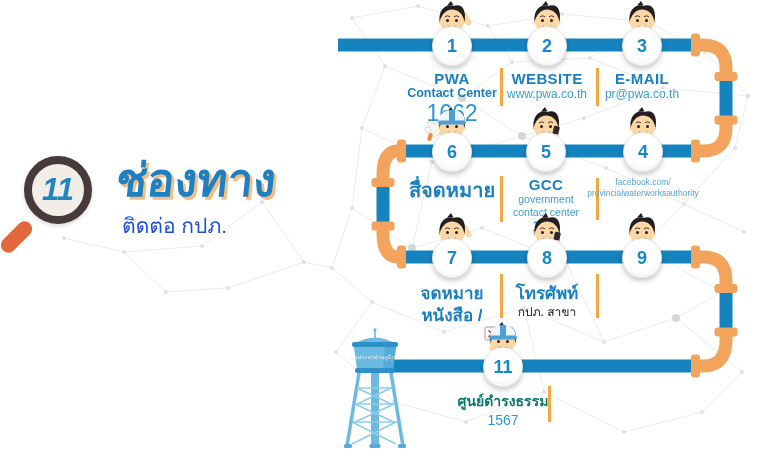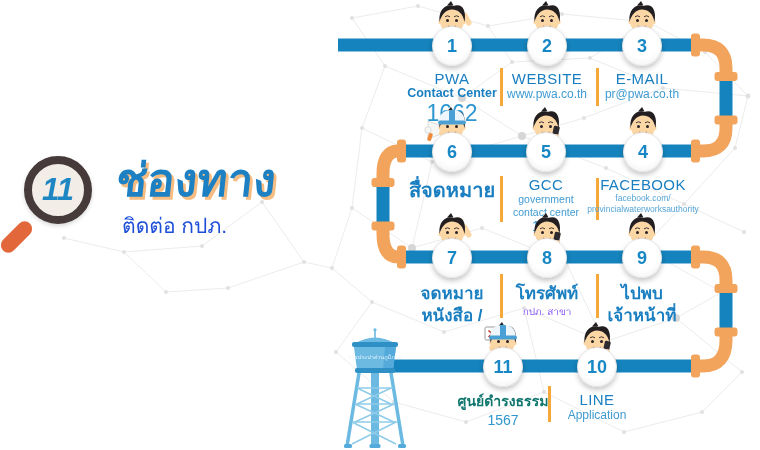--- a/index.html
+++ b/index.html
@@ -22,31 +22,31 @@
 
   
   .node{position:absolute;width:130px;display:flex;flex-direction:column;align-items:center;}
   .char{position:relative;z-index:1;}
   .badge{position:relative;z-index:2;margin-top:-20px;width:38px;height:38px;border-radius:50%;
          background:radial-gradient(circle at 50% 38%,#ffffff 55%,#eeeeee 100%);
          border:1px solid #e4e4e4;box-shadow:0 3px 5px rgba(0,0,0,.22);
          display:flex;align-items:center;justify-content:center;}
   .badge span{font-size:18px;font-weight:bold;color:#1787c5;}
   .lbl{margin-top:5px;text-align:center;line-height:1.08;}
-  .b1 {font-weight:normal;font-size:15px;color:#1a7fc1;letter-spacing:.4px;}
+  .b1 {font-weight:bold;font-size:15px;color:#1a7fc1;letter-spacing:.4px;}
   .b2 {font-weight:bold;font-size:12.5px;color:#1a7fc1;}
   .big{font-size:23px;color:#2e96cf;line-height:1.1;}
   .mid{font-size:14px;color:#2e96cf;line-height:1.25;}
   .reg{font-size:12px;color:#3f9bd1;line-height:1.25;}
   .reg2{font-size:10.5px;color:#3f9bd1;line-height:1.2;}
   .tiny{font-size:8.5px;color:#55a5d6;line-height:1.25;}
   .thL{font-weight:bold;font-size:20px;color:#1a7fc1;line-height:1.35;}
   .thM{font-weight:bold;font-size:17px;color:#1a7fc1;line-height:1.3;}
   .thS{font-weight:bold;font-size:14px;color:#0f766e;line-height:1.4;}
-  .thR{font-size:10px;color:#8b5cf6;line-height:1.3;}
+  .thR{font-size:12px;color:#0f172a;line-height:1.3;}
 </style>
 </head>
 <body>
 
 <div id="stage">
 
   <svg class="abs" width="760" height="450" style="left:0;top:0">
     <g stroke="#ececec" stroke-width="1">
       <line x1="352" y1="18" x2="418" y2="6"></line>
         <line x1="418" y1="6" x2="488" y2="26"></line>
@@ -360,21 +360,20 @@
 
   <div class="node" style="left:578px;top:106px">
     <svg class="char" width="60" height="46">
         <use href="#sym-guy"></use>
         <use href="#sym-laptop"></use>
       </svg>
     <div class="badge">
         <span>4</span>
       </div>
     <div class="lbl">
-      <div class="b1">FACEBOOK</div>
       <div class="tiny">facebook.com/</div>
       <div class="tiny">provincialwaterworksauthority</div>
     </div>
   </div>
 
   <div class="node" style="left:387px;top:212px">
     <svg class="char" width="60" height="46">
         <use href="#sym-arm"></use>
         <use href="#sym-guy"></use>
       </svg>
@@ -401,48 +400,31 @@
     </div>
   </div>
 
   <div class="node" style="left:577px;top:212px">
     <svg class="char" width="60" height="46">
         <use href="#sym-guy"></use>
       </svg>
     <div class="badge">
         <span>9</span>
       </div>
-    <div class="lbl">
-      <div class="thM">ไปพบ</div>
-      <div class="thM">เจ้าหน้าที่</div>
-    </div>
   </div>
 
   <div class="node" style="left:438px;top:321px">
     <svg class="char" width="60" height="46">
         <use href="#sym-sign"></use>
         <use href="#sym-guy"></use>
         <use href="#sym-cap"></use>
       </svg>
     <div class="badge">
         <span>11</span>
       </div>
     <div class="lbl">
       <div class="thS">ศูนย์ดำรงธรรม</div>
       <div class="mid">1567</div>
     </div>
   </div>
 
-  <div class="node" style="left:532px;top:321px">
-    <svg class="char" width="60" height="46">
-        <use href="#sym-guy"></use>
-        <use href="#sym-phone"></use>
-      </svg>
-    <div class="badge">
-        <span>10</span>
-      </div>
-    <div class="lbl">
-      <div class="b1">LINE</div>
-      <div class="reg">Application</div>
-    </div>
-  </div>
 
 </div>
 
 </body></html>

